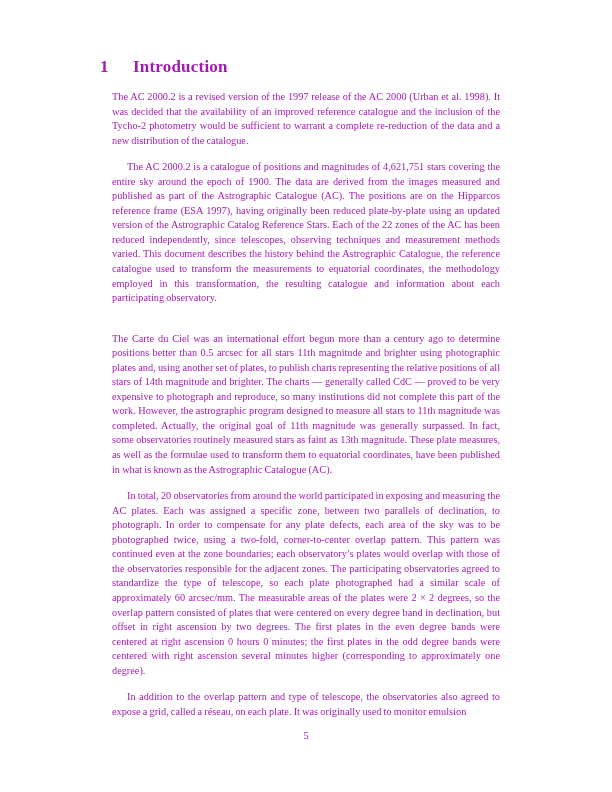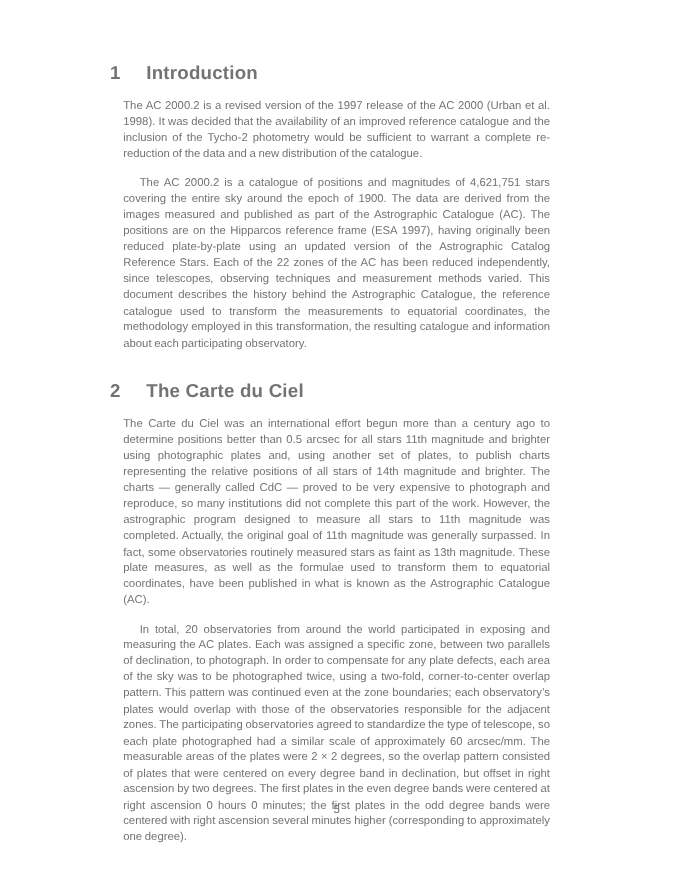--- a/index.html
+++ b/index.html
@@ -6,22 +6,22 @@
     margin: 0;
     padding: 0;
     background: #ffffff;
   }
   .page {
     position: relative;
     width: 612px;
     height: 792px;
     background: #ffffff;
     overflow: hidden;
-    font-family: Liberation Sans, sans-serif;
-    color: #737373;
+    font-family: Liberation Serif, serif;
+    color: #a21caf;
   }
   .content {
     position: absolute;
     left: 100px;
     top: 57px;
     width: 412px;
   }
   .doc-section { margin: 0; padding: 0; }
   .doc-section + .doc-section { margin-top: 26px; }
   .section-heading {
@@ -66,24 +66,22 @@
     <h2 class="section-heading">
       <span class="sec-num">1</span><span class="sec-title">Introduction</span>
     </h2>
 
   <p class="para">The AC 2000.2 is a revised version of the 1997 release of the AC 2000 (Urban et al. 1998). It was decided that the availability of an improved reference catalogue and the inclusion of the Tycho-2 photometry would be sufficient to warrant a complete re-reduction of the data and a new distribution of the catalogue.</p>
 
   <p class="para">The AC 2000.2 is a catalogue of positions and magnitudes of 4,621,751 stars covering the entire sky around the epoch of 1900. The data are derived from the images measured and published as part of the Astrographic Catalogue (AC). The positions are on the Hipparcos reference frame (ESA 1997), having originally been reduced plate-by-plate using an updated version of the Astrographic Catalog Reference Stars. Each of the 22 zones of the AC has been reduced independently, since telescopes, observing techniques and measurement methods varied. This document describes the history behind the Astrographic Catalogue, the reference catalogue used to transform the measurements to equatorial coordinates, the methodology employed in this transformation, the resulting catalogue and information about each participating observatory.</p>
 </section>
 
   <section class="doc-section">
-    <h2 class="section-heading">
-      <span class="sec-num">2</span><span class="sec-title">The Carte du Ciel</span>
-    </h2>
 
   <p class="para">The Carte du Ciel was an international effort begun more than a century ago to determine positions better than 0.5 arcsec for all stars 11th magnitude and brighter using photographic plates and, using another set of plates, to publish charts representing the relative positions of all stars of 14th magnitude and brighter. The charts — generally called CdC — proved to be very expensive to photograph and reproduce, so many institutions did not complete this part of the work. However, the astrographic program designed to measure all stars to 11th magnitude was completed. Actually, the original goal of 11th magnitude was generally surpassed. In fact, some observatories routinely measured stars as faint as 13th magnitude. These plate measures, as well as the formulae used to transform them to equatorial coordinates, have been published in what is known as the Astrographic Catalogue (AC).</p>
 
   <p class="para">In total, 20 observatories from around the world participated in exposing and measuring the AC plates. Each was assigned a specific zone, between two parallels of declination, to photograph. In order to compensate for any plate defects, each area of the sky was to be photographed twice, using a two-fold, corner-to-center overlap pattern. This pattern was continued even at the zone boundaries; each observatory’s plates would overlap with those of the observatories responsible for the adjacent zones. The participating observatories agreed to standardize the type of telescope, so each plate photographed had a similar scale of approximately 60 arcsec/mm. The measurable areas of the plates were 2 × 2 degrees, so the overlap pattern consisted of plates that were centered on every degree band in declination, but offset in right ascension by two degrees. The first plates in the even degree bands were centered at right ascension 0 hours 0 minutes; the first plates in the odd degree bands were centered with right ascension several minutes higher (corresponding to approximately one degree).</p>
 
+  <p class="para">In addition to the overlap pattern and type of telescope, the observatories also agreed to expose a grid, called a réseau, on each plate. It was originally used to monitor emulsion</p>
 </section>
 </main>
   <div class="page-number">5</div>
 </div>
 
 </body></html>

